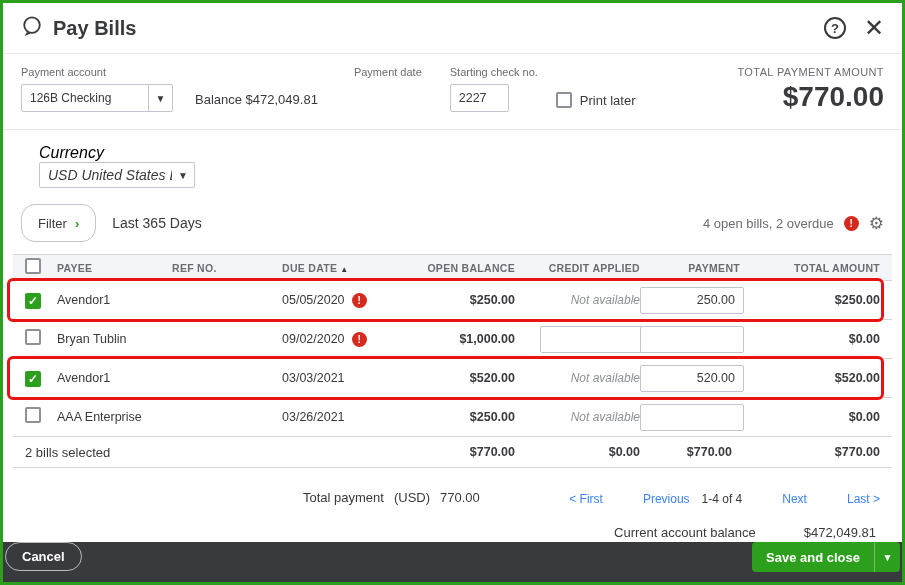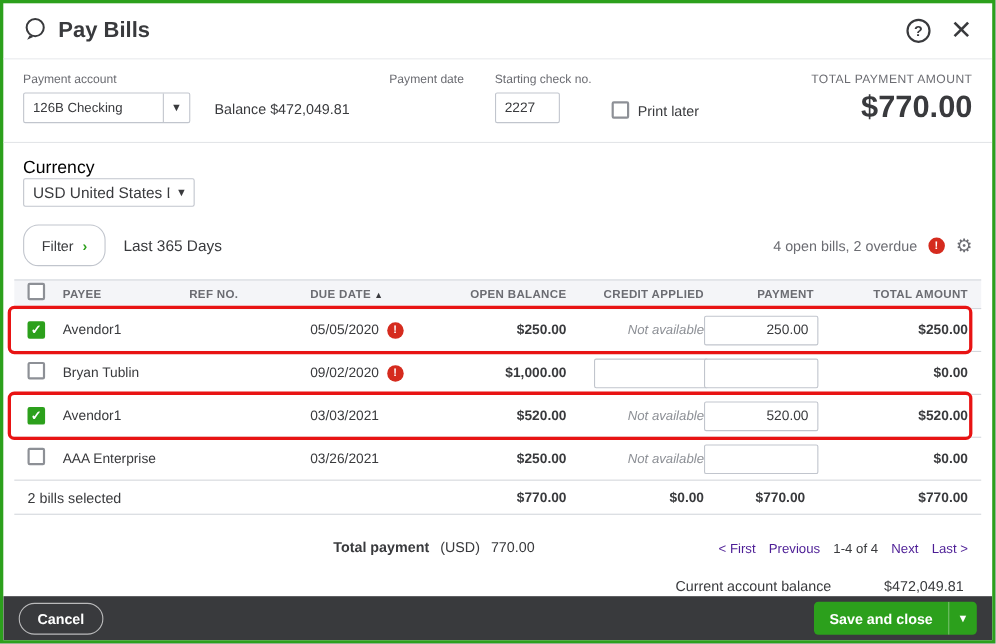--- a/index.html
+++ b/index.html
@@ -57,21 +57,21 @@
   .checkbox.on { background: #2ca01c; border-color: #2ca01c; }
   .checkbox.on::after { content: "✓"; color: #fff; font-size: 12px; font-weight: bold; }
 
   .total-payment { margin-left: auto; text-align: right; }
   .tp-label { font-size: 11px; color: #6b6c72; letter-spacing: .4px; }
   .tp-value { font-size: 28px; font-weight: bold; color: #393a3d; margin-top: 3px; }
 
   .hr { border-top: 1px solid #e3e5e8; margin: 0; }
 
   
-  .currency-section { padding: 14px 18px 10px; }
+  .currency-section { padding: 14px 36px 10px; font-style: italic; }
   .currency-select { width: 156px; height: 26px; }
   .currency-select .sel-text { font-size: 14px; }
   .currency-select .sel-arrow { border-left: none; width: 22px; }
 
   
   .filter-row { display: flex; align-items: center; padding: 6px 18px 12px; }
   .filter-btn {
     display: flex; align-items: center; gap: 8px; height: 38px; padding: 0 16px;
     border: 1px solid #c1c5cd; border-radius: 14px; background: #fff;
     font-size: 13px; color: #393a3d; cursor: pointer; font-family: inherit;
@@ -114,31 +114,31 @@
   .row-annotation.on { display: block; }
 
   .summary-row { height: 31px; border-bottom: 1px solid #d4d7dc; }
   .summary-selected { grid-column: 1 / 5; padding-left: 12px; font-size: 13px; color: #393a3d; }
   .summary-amount { font-size: 12.5px; font-weight: bold; color: #393a3d; }
   .pay-col-pad { padding-right: 20px; }
 
   
   .totals-row { position: relative; height: 22px; margin-top: 22px; }
   .total-payment-line { position: absolute; left: 300px; font-size: 13px; color: #393a3d; display: flex; gap: 10px; align-items: baseline; }
-  .tpl-label { font-weight: bold; }
+  .tpl-label { font-weight: normal; }
   .pagination { position: absolute; right: 22px; top: 2px; display: flex; gap: 12px; font-size: 12px; align-items: center; }
-  .page-link { color: #4c1d95; cursor: pointer; }
+  .page-link { color: #3b82f6; cursor: pointer; margin-left: 28px; }
   .page-range { color: #393a3d; }
 
   .account-balance-line { position: absolute; right: 26px; bottom: 42px; display: flex; gap: 48px; font-size: 13px; color: #393a3d; }
 
   
   .footer {
     position: absolute; left: 0; right: 0; bottom: 0; height: 40px;
-    background: #393a3d; display: flex; align-items: center; padding: 0 14px; gap: 24px;
+    background: #393a3d; display: flex; align-items: flex-start; padding: 0 2px; gap: 24px;
   }
   .cancel-btn {
     height: 29px; padding: 0 16px; border: 1px solid rgba(255,255,255,.65); border-radius: 15px;
     background: transparent; color: #fff; font-size: 13px; font-weight: bold; cursor: pointer;
     font-family: inherit;
   }
   .save-btn-group { margin-left: auto; display: flex; align-items: stretch; height: 30px; background: #2ca01c; border-radius: 4px; overflow: hidden; cursor: pointer; }
   .save-btn-main { border: none; background: transparent; color: #fff; font-size: 13px; font-weight: bold; padding: 0 14px; cursor: pointer; font-family: inherit; }
   .save-btn-arrow { width: 26px; display: flex; align-items: center; justify-content: center; color: #fff; font-size: 10px; border-left: 1px solid rgba(255,255,255,.35); }
 </style>

